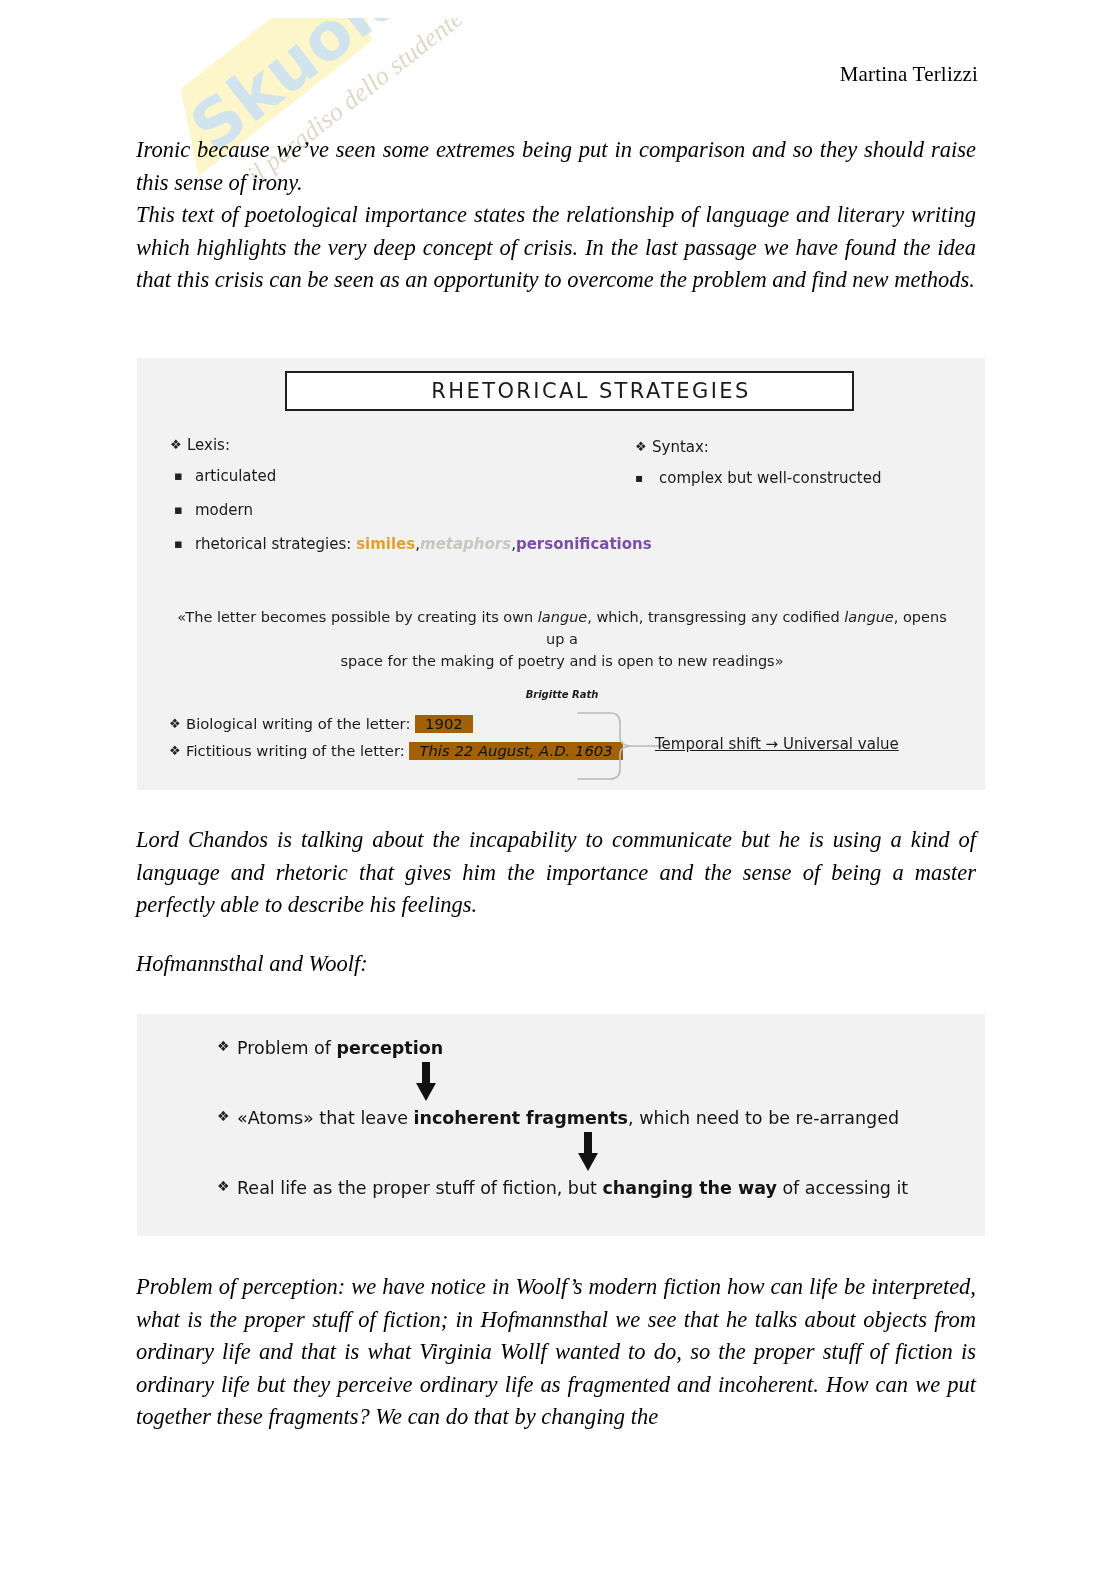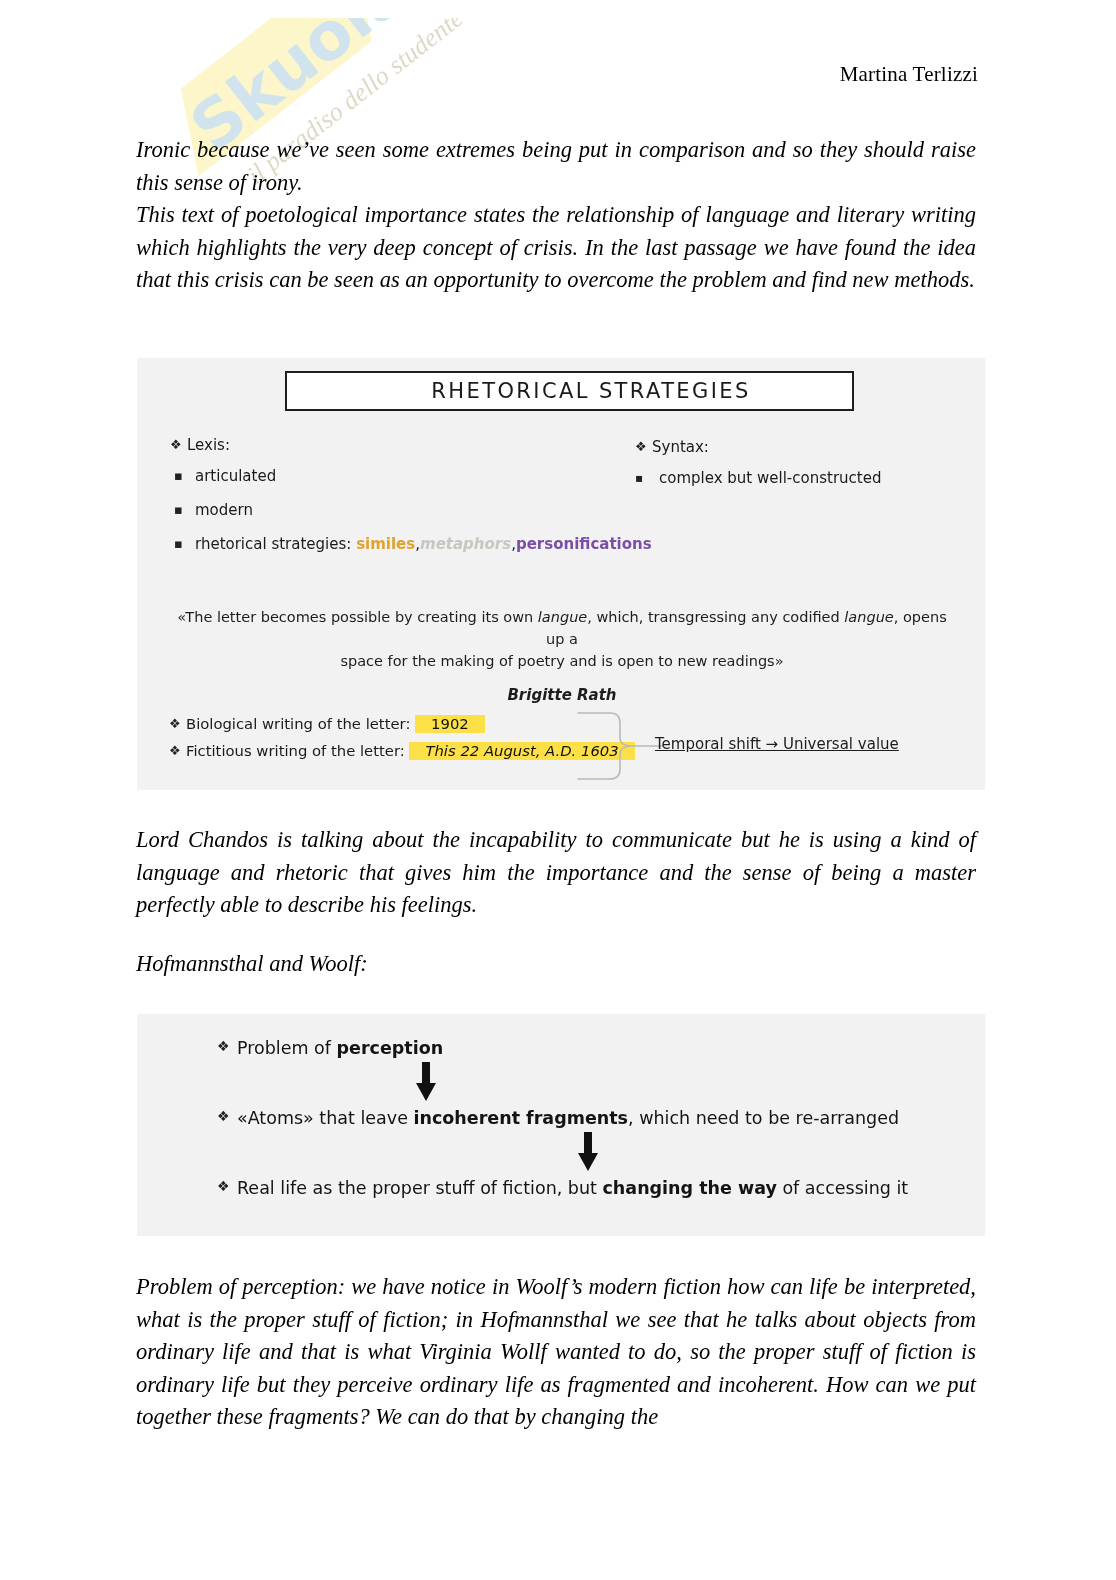--- a/index.html
+++ b/index.html
@@ -150,37 +150,37 @@
     text-align: center;
     font-size: 14.5px;
     line-height: 22px;
     color: #1d1d1d;
   }
   .quote-block i { font-style: italic; }
   .quote-author {
     margin-top: 12px;
     font-style: italic;
     font-weight: 700;
-    font-size: 15px;
+    font-size: 10px;
   }
 
   .lower-list {
     position: absolute;
     left: 32px;
     top: 357px;
     width: 470px;
   }
   .lower-list .bullet-row {
     font-size: 14.8px;
     margin-bottom: 9px;
   }
 
   .hl-green {
-    background: #fde047;
-    padding: 0 16px;
+    background: #a16207;
+    padding: 0 10px;
     color: #111;
   }
   .hl-green.ital { font-style: italic; }
 
   
   .flow-row {
     position: absolute;
     display: flex;
     align-items: flex-start;
     font-size: 17.5px;

